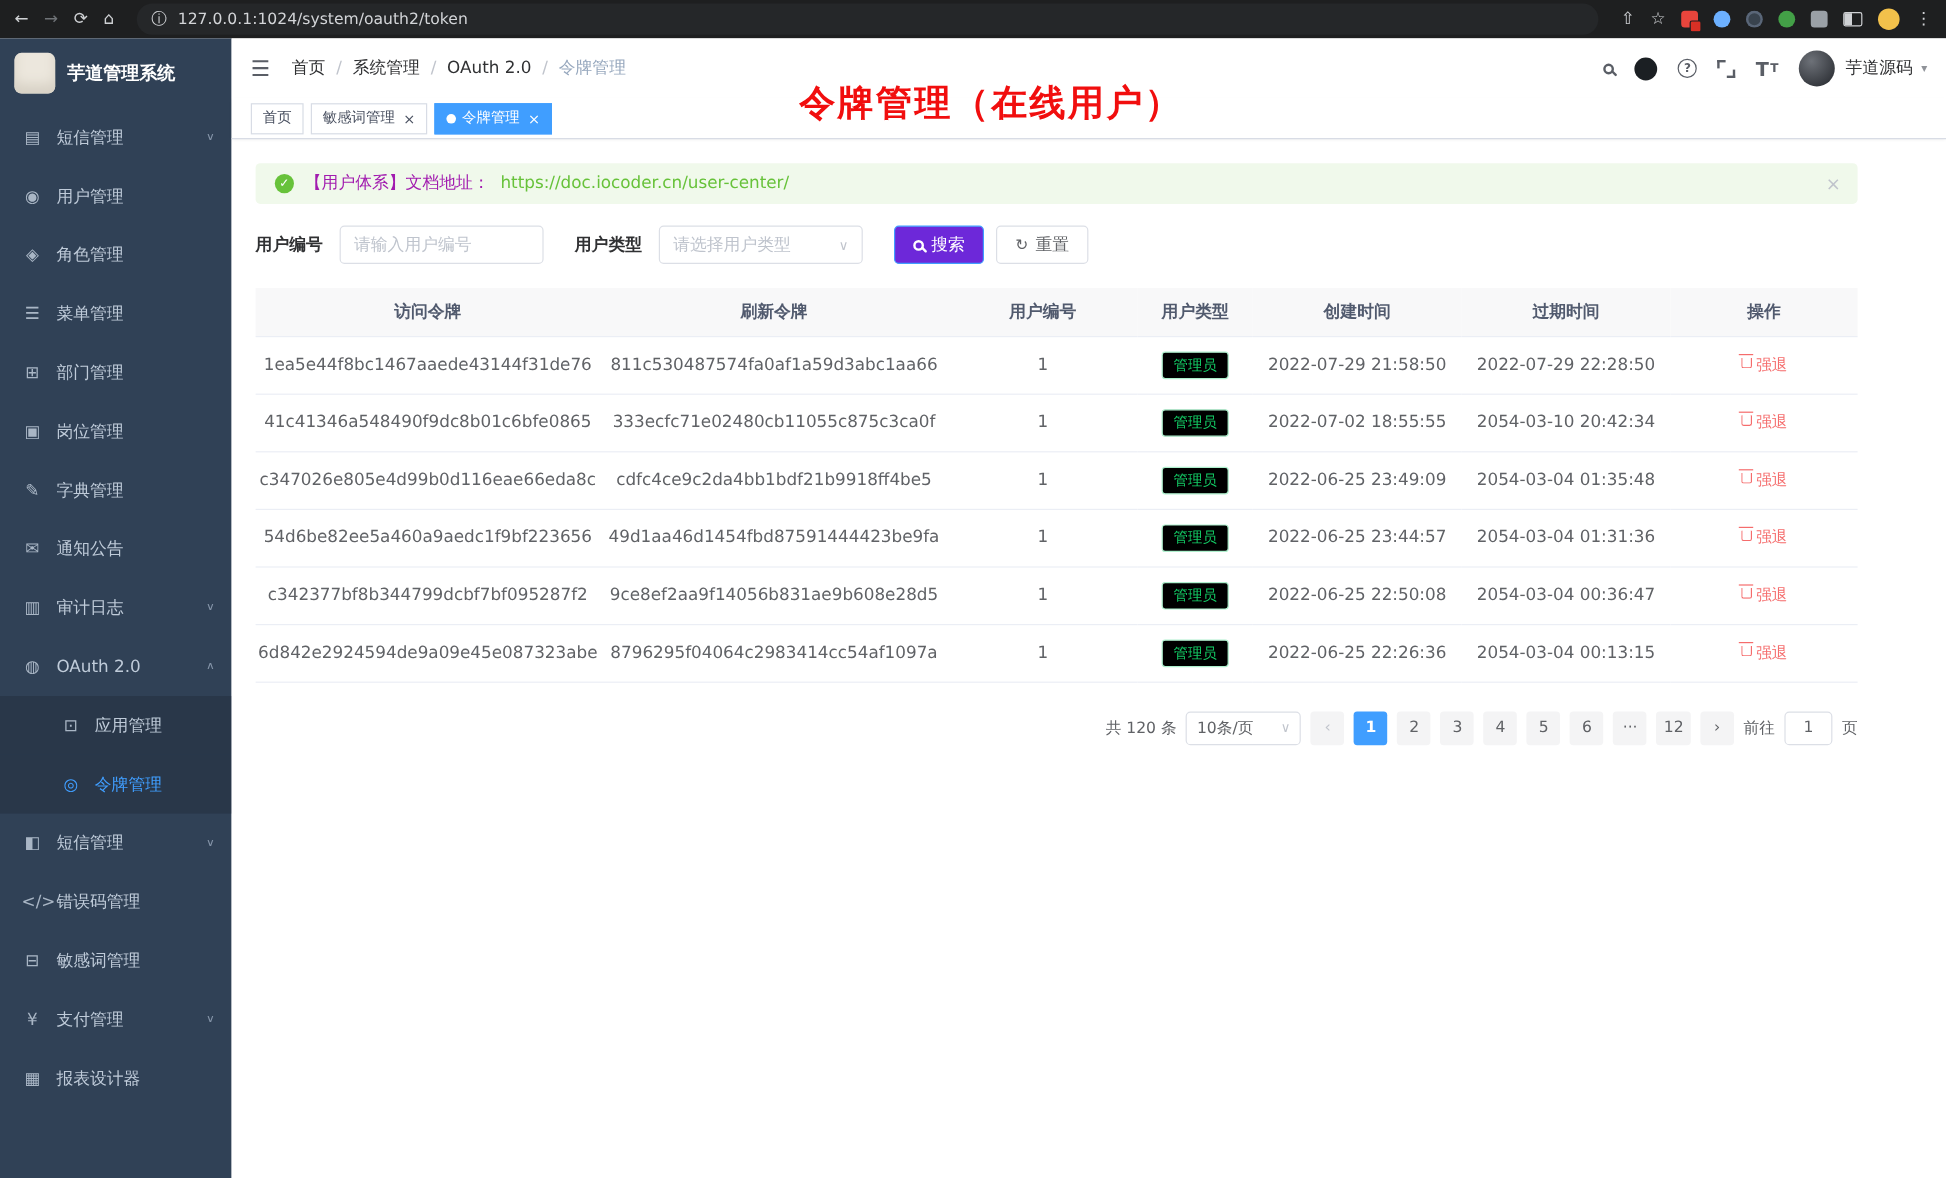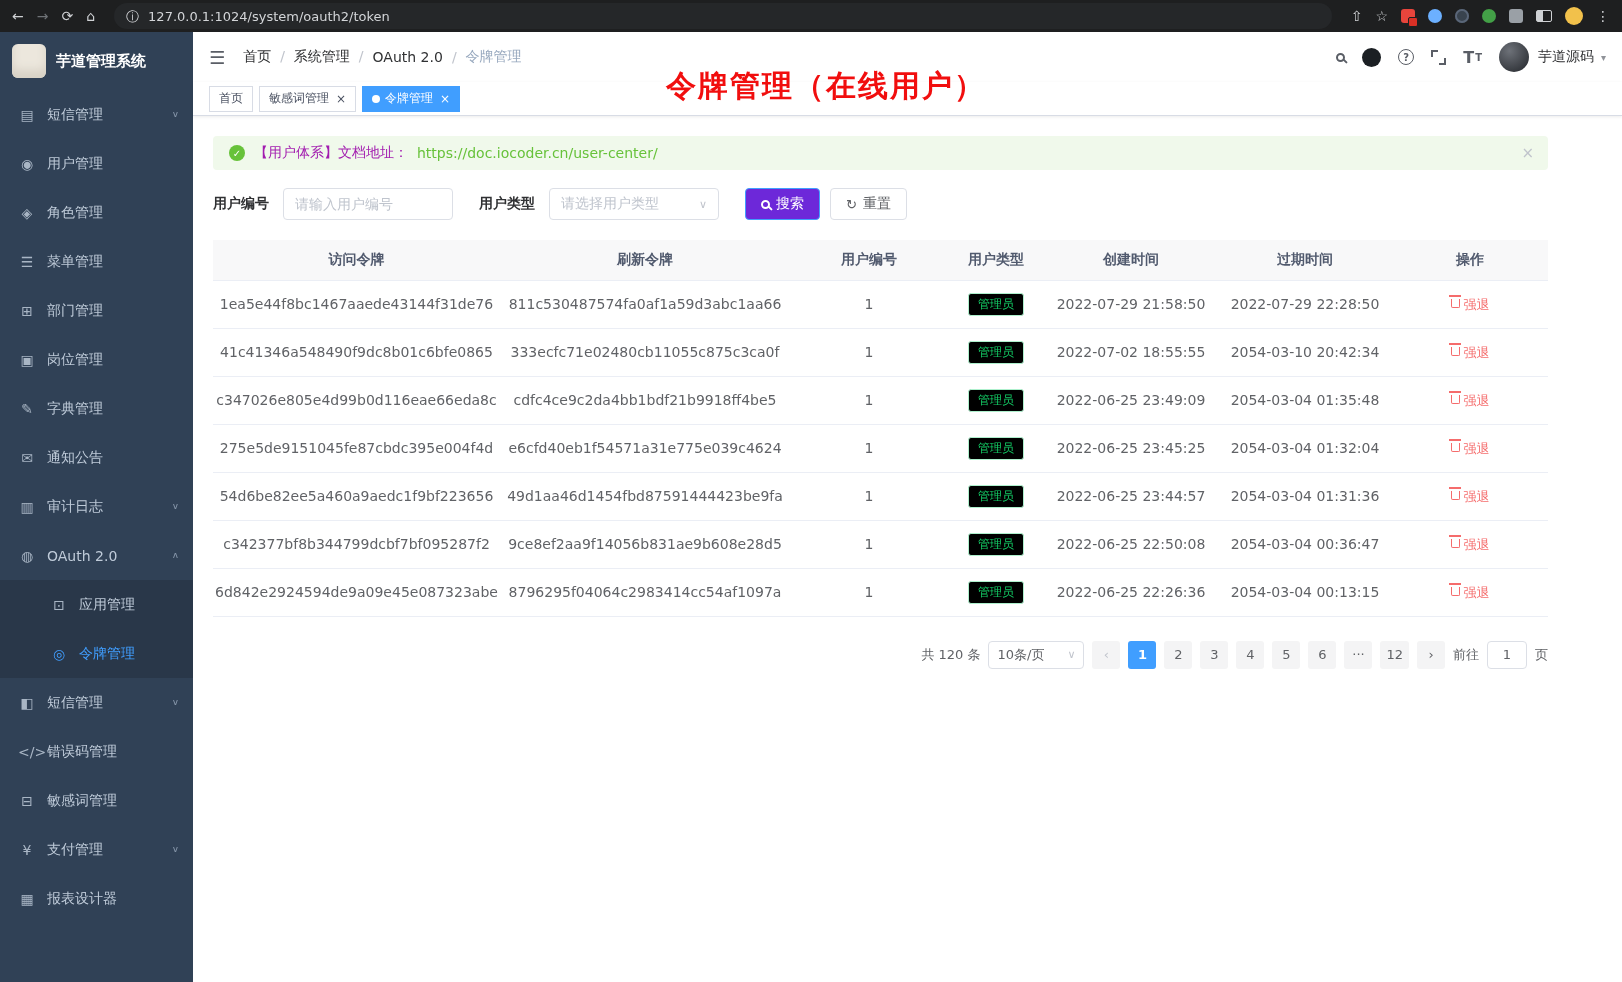--- a/index.html
+++ b/index.html
@@ -372,32 +372,20 @@
             <td>1</td>
             <td><span class="badge">管理员</span></td>
             <td>2022-06-25 23:49:09</td>
             <td>2054-03-04 01:35:48</td>
             <td><a class="danger">
                   <i class="trash"></i>
                   <span>强退</span>
                 </a></td>
           </tr>
           <tr>
-            <td>275e5de9151045fe87cbdc395e004f4d</td>
-            <td>e6cfd40eb1f54571a31e775e039c4624</td>
-            <td>1</td>
-            <td><span class="badge">管理员</span></td>
-            <td>2022-06-25 23:45:25</td>
-            <td>2054-03-04 01:32:04</td>
-            <td><a class="danger">
-                  <i class="trash"></i>
-                  <span>强退</span>
-                </a></td>
-          </tr>
-          <tr>
             <td>54d6be82ee5a460a9aedc1f9bf223656</td>
             <td>49d1aa46d1454fbd87591444423be9fa</td>
             <td>1</td>
             <td><span class="badge">管理员</span></td>
             <td>2022-06-25 23:44:57</td>
             <td>2054-03-04 01:31:36</td>
             <td><a class="danger">
                   <i class="trash"></i>
                   <span>强退</span>
                 </a></td>

